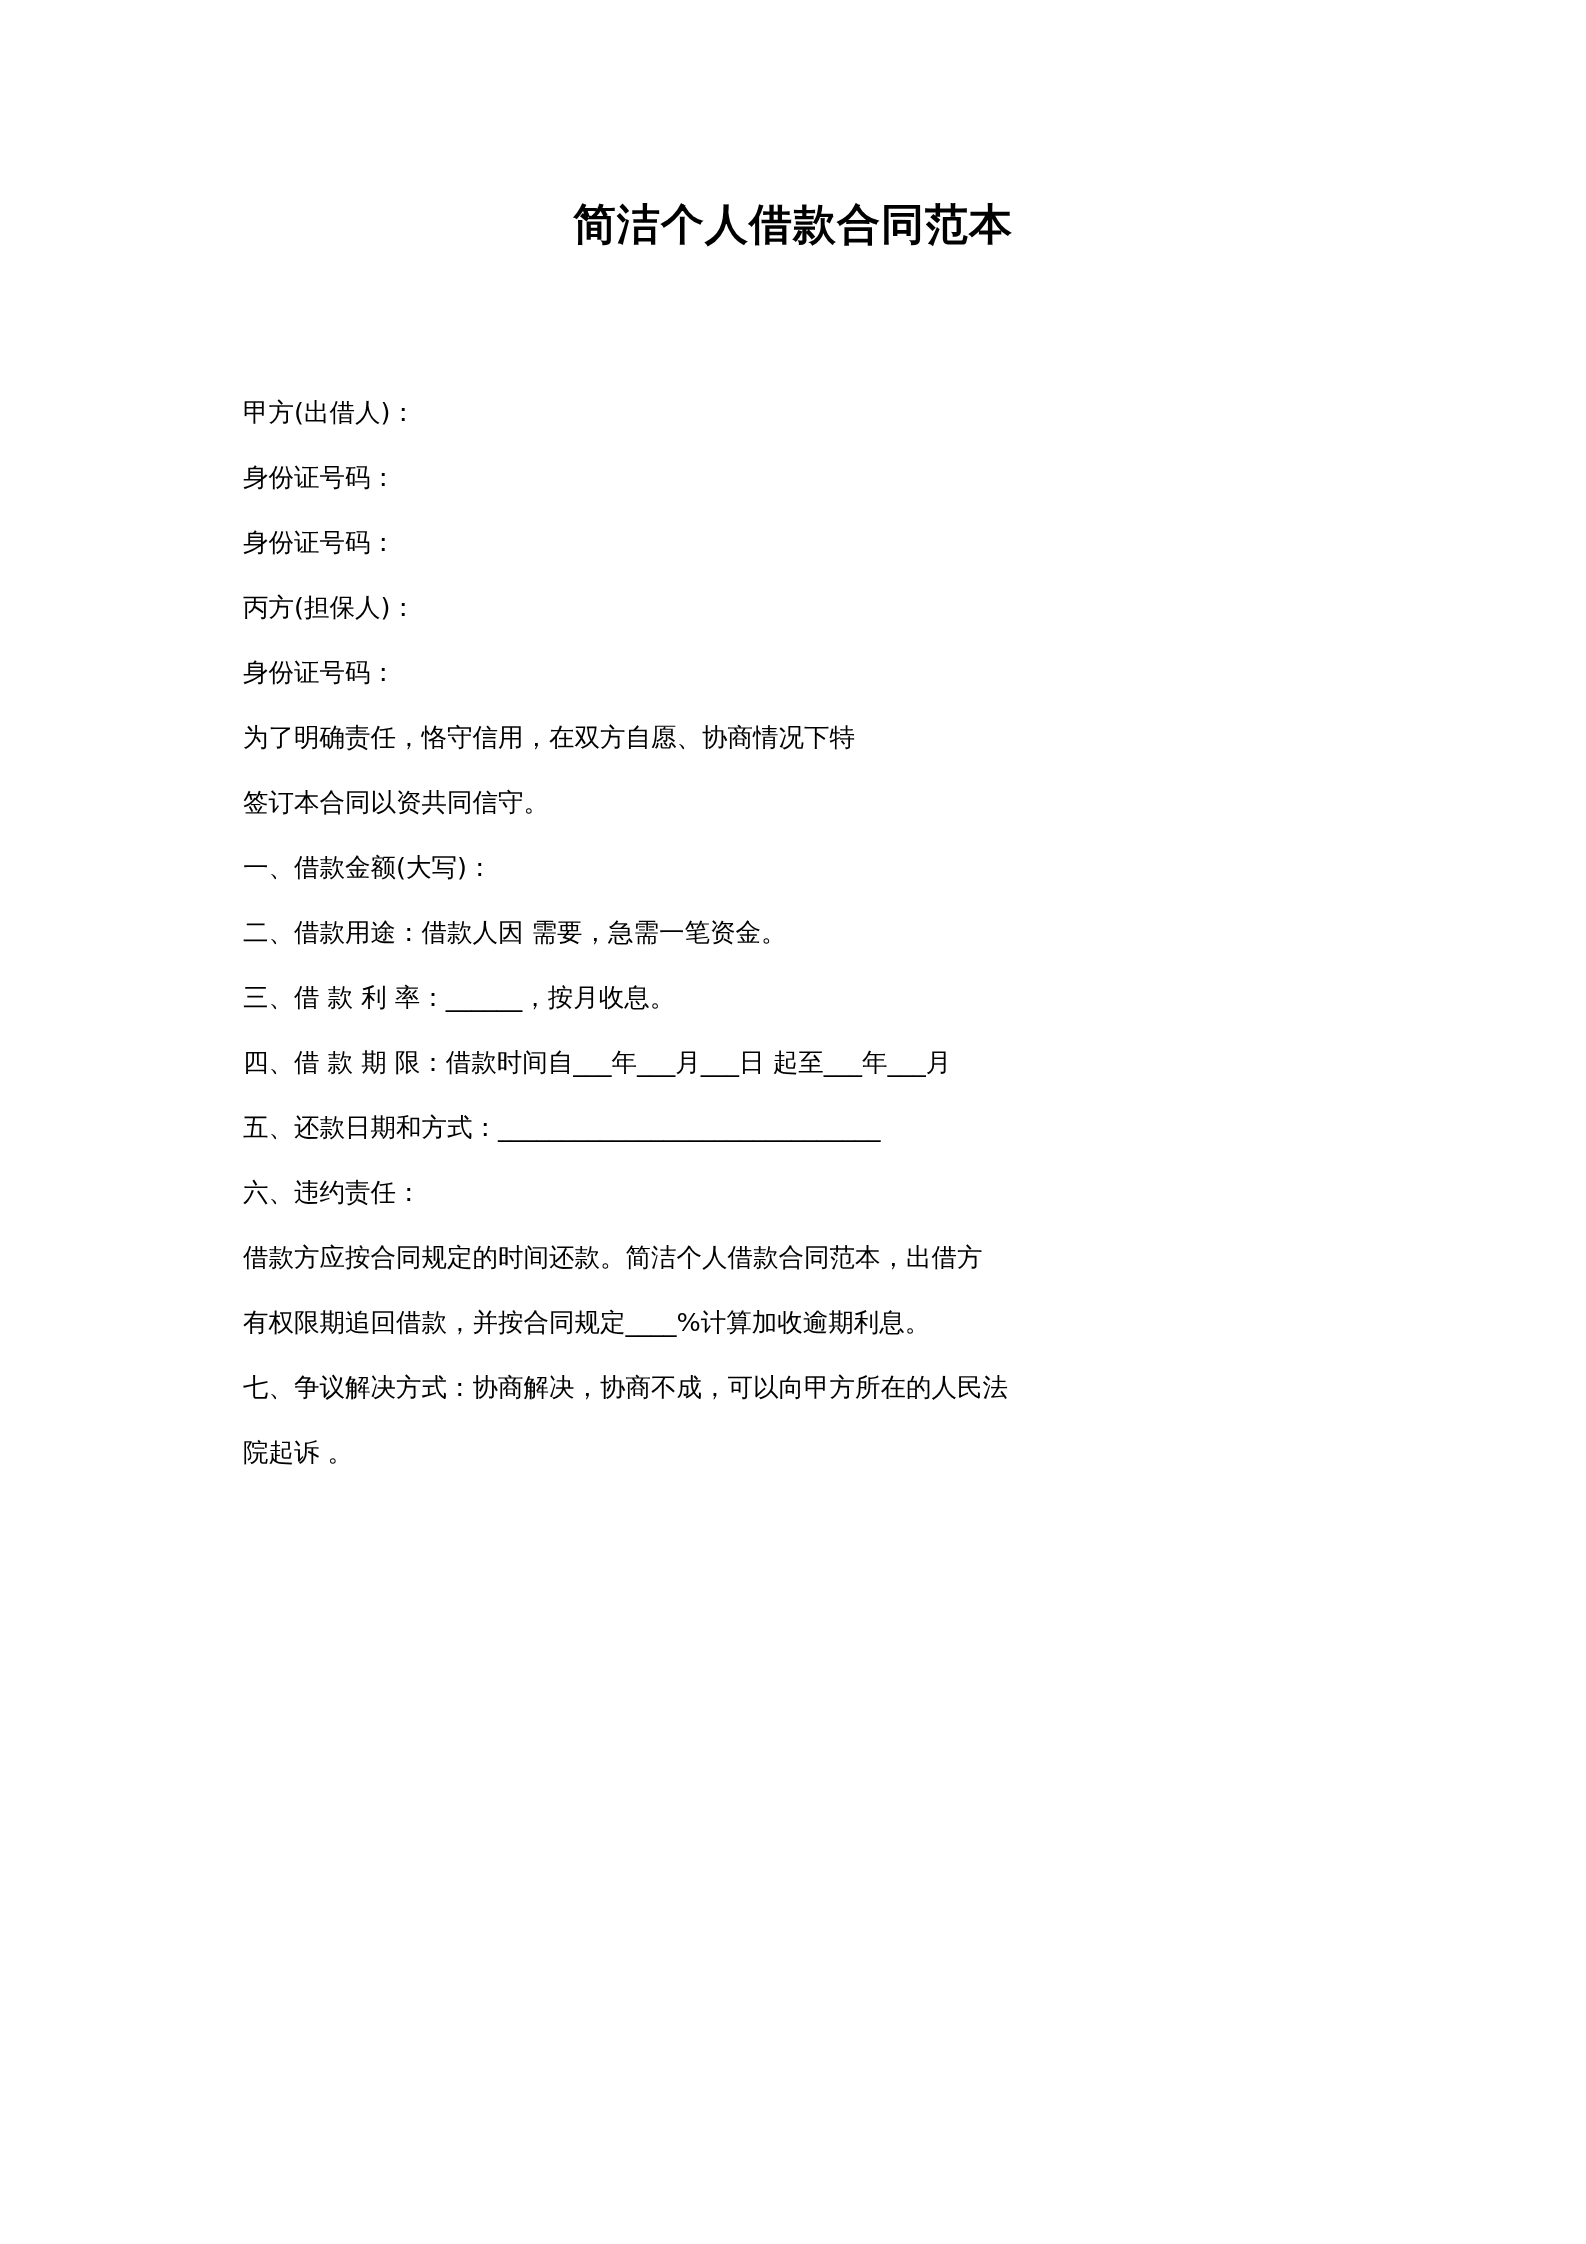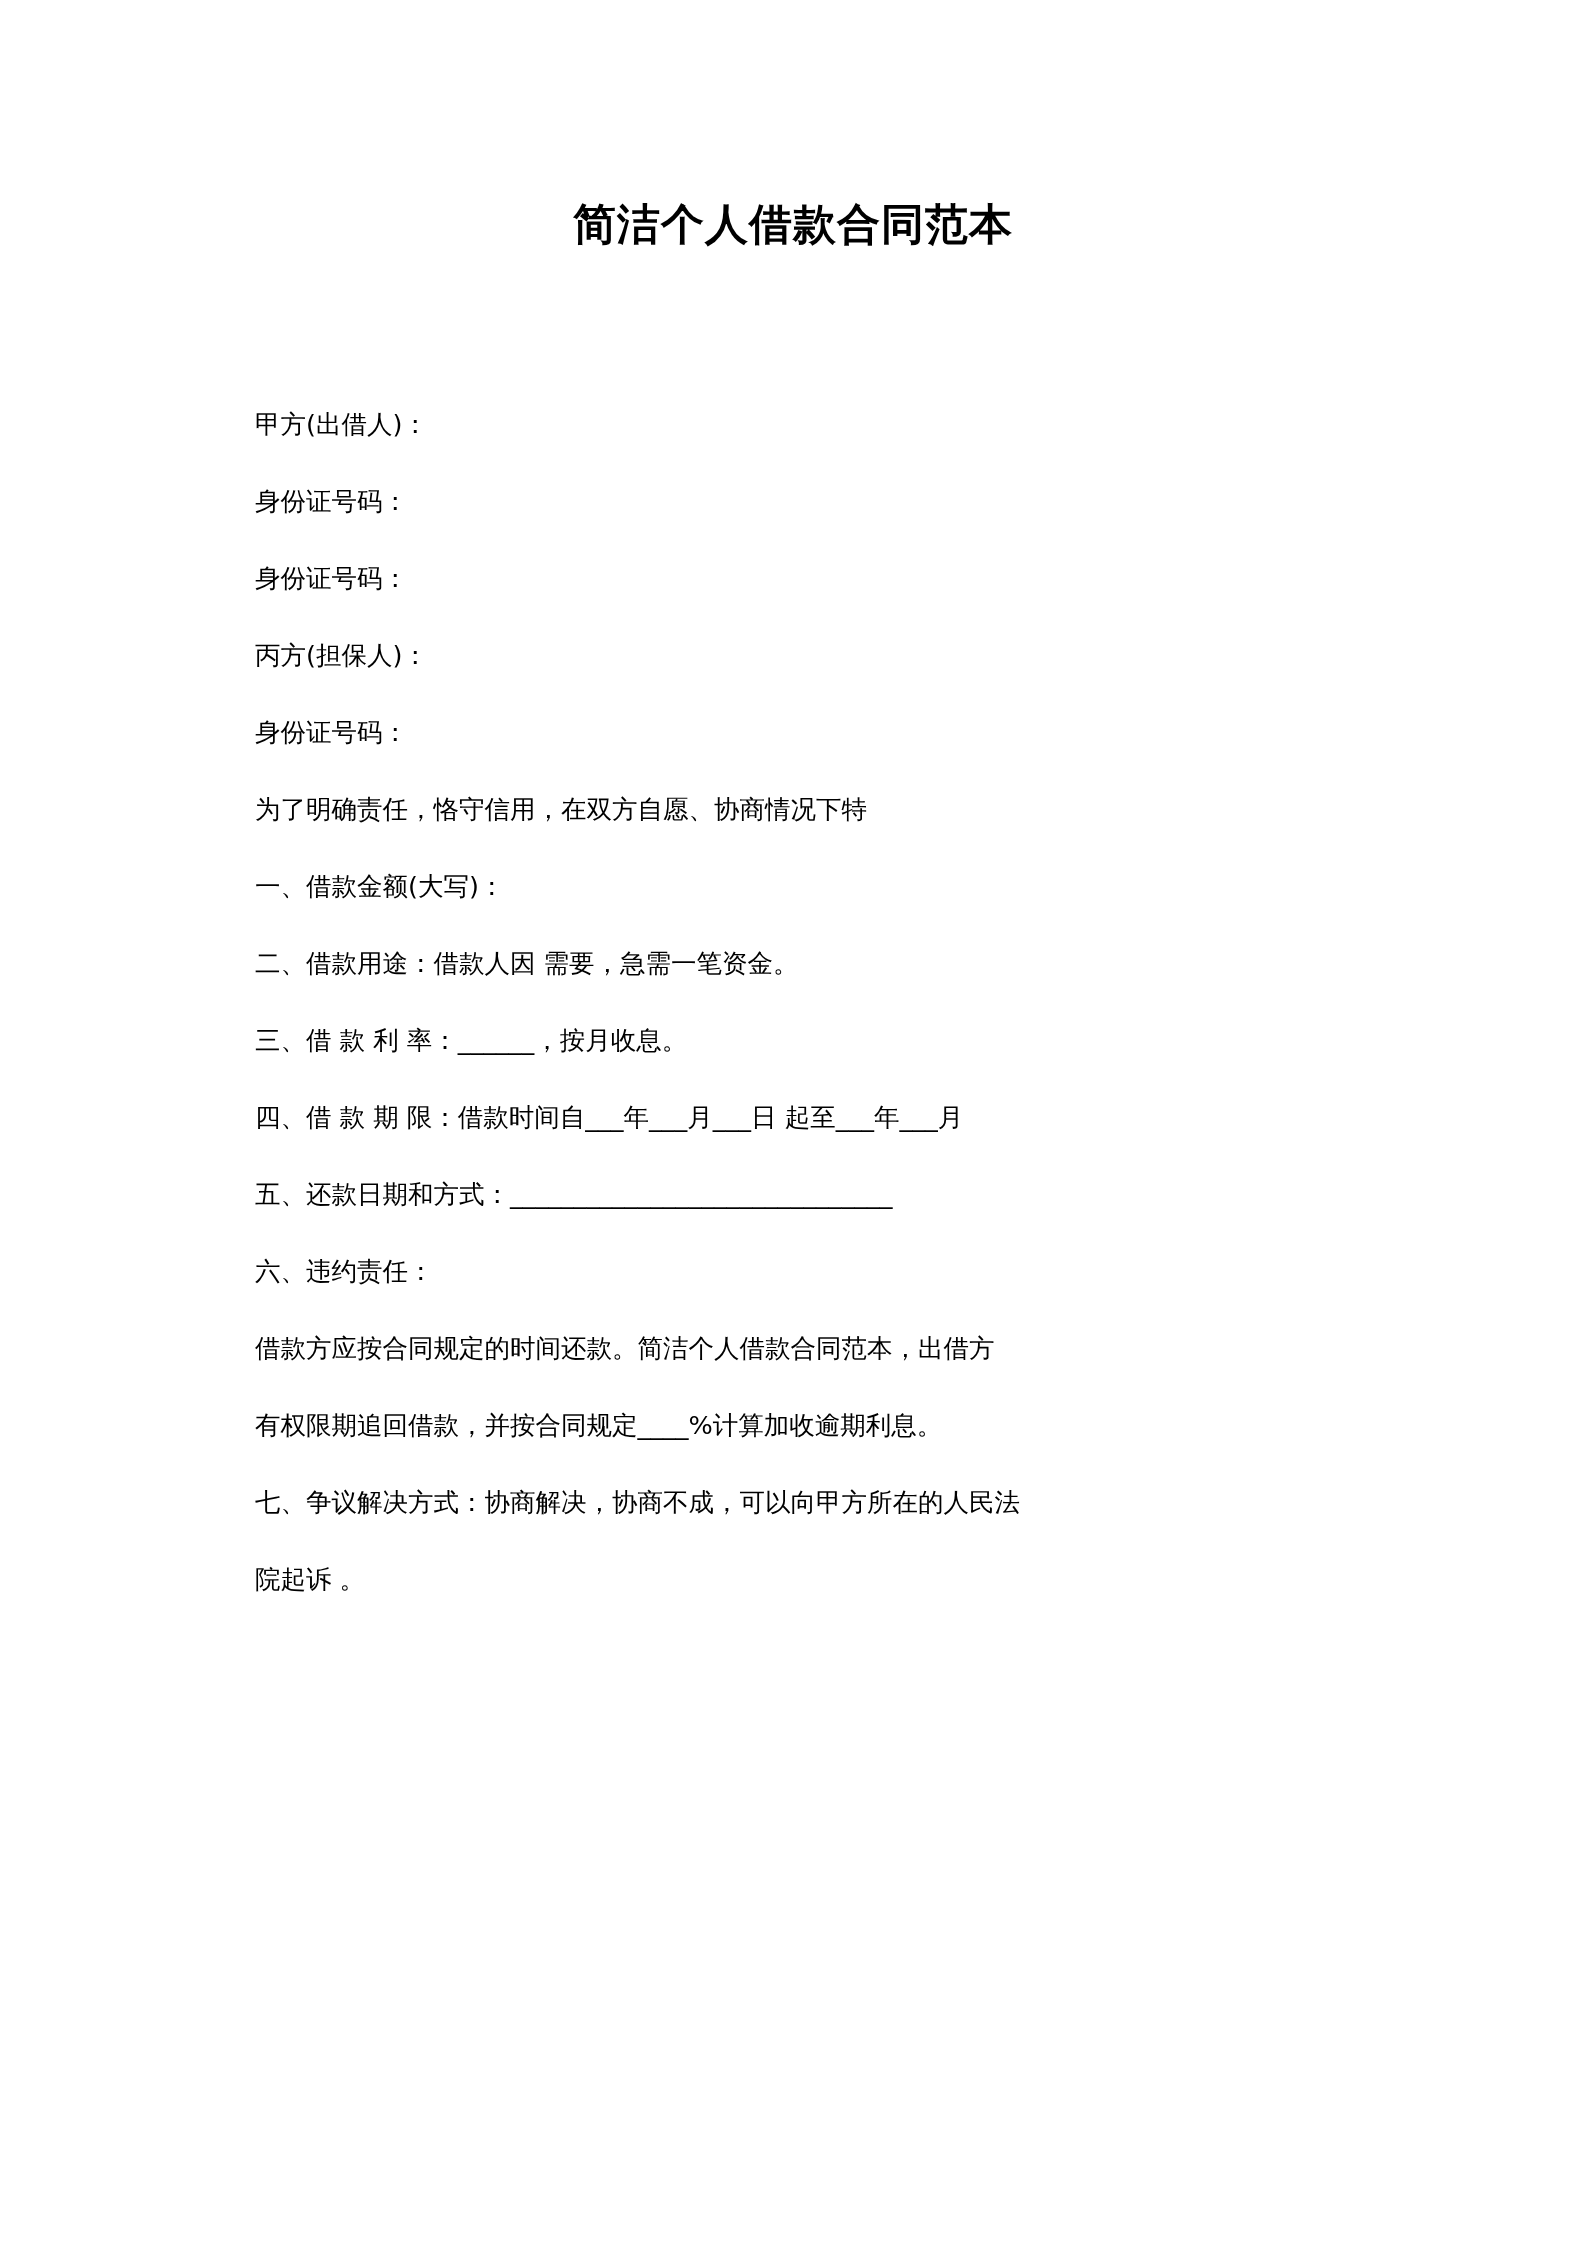--- a/index.html
+++ b/index.html
@@ -31,21 +31,21 @@
   }
   .body-block {
     position: absolute;
     left: 243px;
     top: 400px;
     width: 1120px;
   }
   .line {
     font-size: 25.5px;
     line-height: 1.0;
-    margin: 12px;
+    margin: 0;
     padding: 0;
     white-space: pre-wrap;
     font-weight: 500;
   }
   
   .slot {
     height: 65px;
   }
   .spaced {
     letter-spacing: 0px;
@@ -71,20 +71,23 @@
     <div class="slot">
         <p class="line">丙方(担保人)：</p>
       </div>
     <div class="slot">
         <p class="line">身份证号码：</p>
       </div>
     <div class="slot">
         <p class="line">为了明确责任，恪守信用，在双方自愿、协商情况下特</p>
       </div>
     <div class="slot">
+        <p class="line">签订本合同以资共同信守。</p>
+      </div>
+    <div class="slot">
         <p class="line">一、借款金额(大写)：</p>
       </div>
     <div class="slot">
         <p class="line">二、借款用途：借款人因 需要，急需一笔资金。</p>
       </div>
     <div class="slot">
         <p class="line spaced">三、借 款 利 率：______，按月收息。</p>
       </div>
     <div class="slot">
         <p class="line spaced">四、借 款 期 限：借款时间自___年___月___日 起至___年___月</p>

